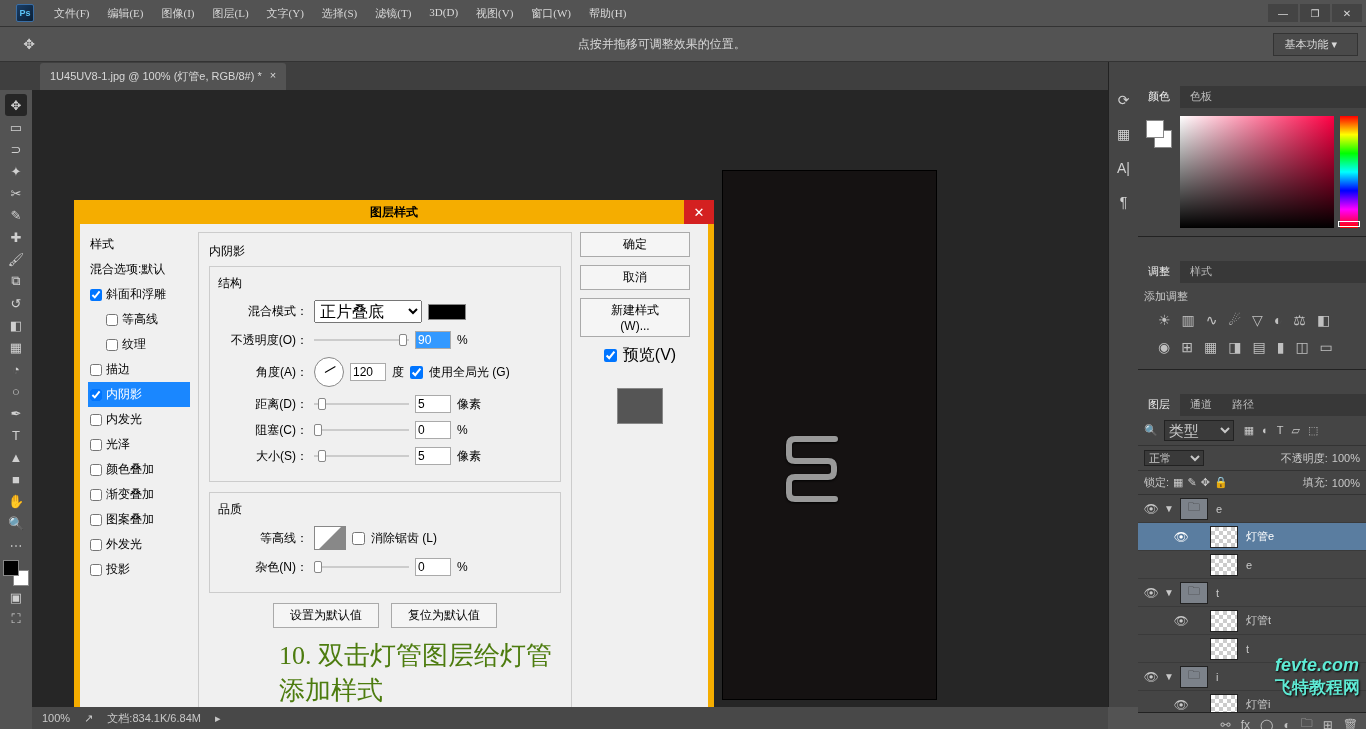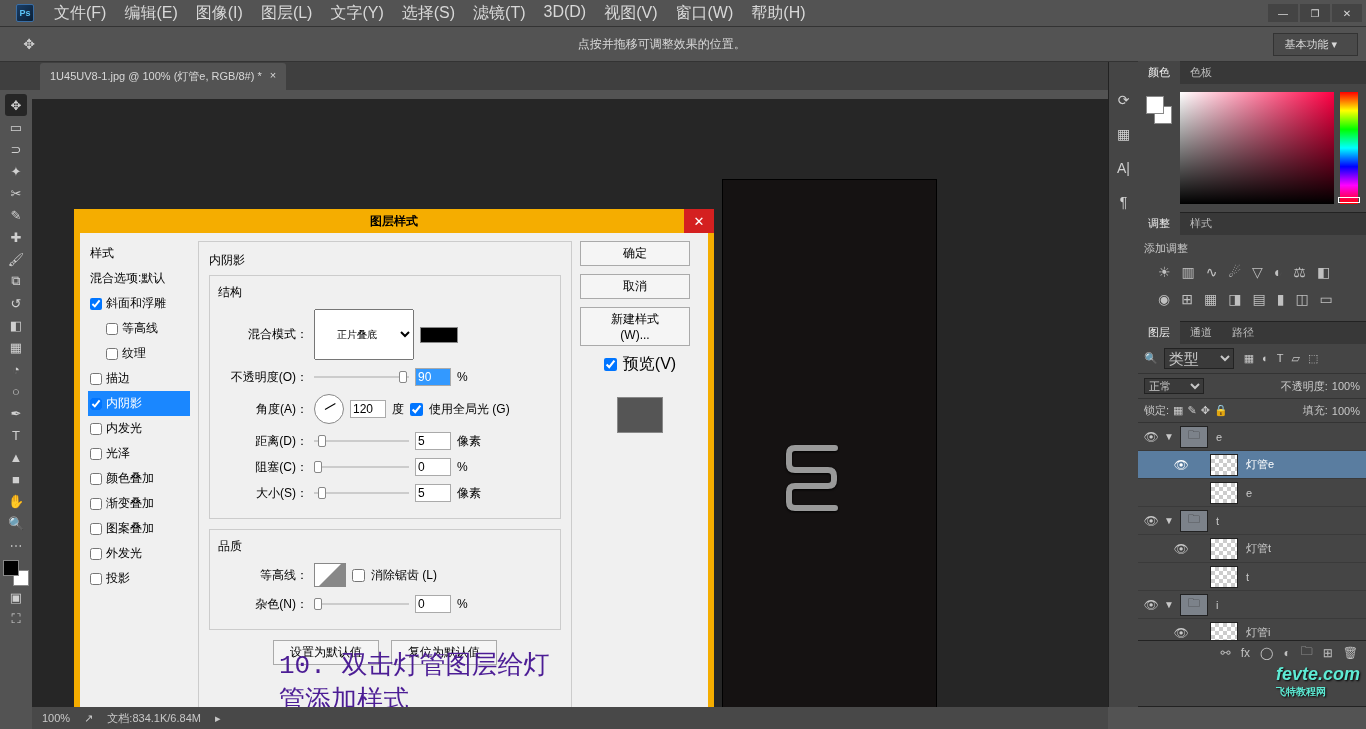--- a/index.html
+++ b/index.html
@@ -2,21 +2,21 @@
 <html><head>
 <meta charset="utf-8">
 <style>
 * { margin: 0; padding: 0; box-sizing: border-box; font-family: "Microsoft YaHei", Arial, sans-serif; }
 body { background: #535353; width: 1366px; height: 729px; overflow: hidden; position: relative; }
 
 
 .titlebar { height: 26px; background: #535353; display: flex; align-items: center; padding: 12px 4px; }
 .ps-icon { width: 18px; height: 18px; background: linear-gradient(135deg, #1a3e67, #0a1e33); border: 1px solid #3a6ea5; color: #5bc3f5; font-size: 9px; font-weight: bold; display: flex; align-items: center; justify-content: center; margin: 0 12px; border-radius: 2px; }
 .menu { display: flex; gap: 2px; }
-.menu-item { color: #d8d8d8; font-size: 16px; padding: 4px 8px; cursor: pointer; }
+.menu-item { color: #d8d8d8; font-size: 11px; padding: 4px 8px; cursor: pointer; font-family: Liberation Serif, serif; }
 .win-controls { margin-left: auto; display: flex; gap: 2px; }
 .win-btn { width: 30px; height: 18px; background: #444; color: #d8d8d8; display: flex; align-items: center; justify-content: center; font-size: 10px; cursor: pointer; }
 
 
 .options-bar { height: 36px; background: #535353; border-top: 1px solid #333; border-bottom: 1px solid #333; display: flex; align-items: center; padding: 0 8px; }
 .options-bar .tool-ind { width: 22px; height: 22px; margin: 0 10px; display: flex; align-items: center; justify-content: center; color: #ccc; font-size: 14px; }
 .center-msg { flex: 1; text-align: center; color: #d8d8d8; font-size: 12px; }
 .workspace-dd { background: #4a4a4a; border: 1px solid #333; color: #d8d8d8; font-size: 11px; padding: 3px 20px 3px 10px; position: relative; }
 
 
@@ -25,21 +25,21 @@
 
 
 .main { display: flex; height: calc(729px - 26px - 36px - 28px - 22px); }
 .toolbox { width: 32px; background: #535353; display: flex; flex-direction: column; align-items: center; padding-top: 4px; gap: 0; }
 .toolbox .tool { width: 22px; height: 22px; color: #d0d0d0; display: flex; align-items: center; justify-content: center; font-size: 13px; cursor: pointer; }
 .toolbox .tool.active { background: #262626; border-radius: 3px; }
 .fg-bg { position: relative; width: 26px; height: 26px; margin-top: 4px; }
 .fg-sw { position: absolute; top: 0; left: 0; width: 16px; height: 16px; background: #000; border: 1px solid #888; }
 .bg-sw { position: absolute; bottom: 0; right: 0; width: 16px; height: 16px; background: #fff; border: 1px solid #888; }
 
-.canvas-area { flex: 1; background: #262626; position: relative; margin-top: 9px; }
+.canvas-area { flex: 1; background: #262626; position: relative; }
 .canvas { position: absolute; left: 690px; top: 80px; width: 215px; height: 530px; background: #151212; border: 1px solid #000; }
 .neon-e { position: absolute; top: 260px; left: 60px; width: 65px; height: 75px; }
 .neon-e svg { stroke: #999; stroke-width: 6; fill: none; stroke-linecap: round; filter: drop-shadow(0 1px 1px #000); }
 
 
 .dialog { position: absolute; left: 42px; top: 110px; width: 640px; height: 537px; background: #f5ad00; }
 .dlg-titlebar { height: 24px; background: #f5ad00; display: flex; align-items: center; position: relative; }
 .dlg-title { flex: 1; text-align: center; color: #000; font-size: 12px; font-weight: bold; }
 .dlg-close { position: absolute; right: 0; top: 0; width: 30px; height: 24px; background: #d42020; color: #fff; display: flex; align-items: center; justify-content: center; font-size: 13px; cursor: pointer; }
 .dlg-inner { position: absolute; left: 6px; top: 24px; right: 6px; bottom: 6px; background: #f0f0f0; display: flex; padding: 8px; gap: 8px; }
@@ -49,47 +49,47 @@
 .style-item { font-size: 12px; padding: 4px 2px; display: flex; align-items: center; gap: 4px; cursor: pointer; }
 .style-item.selected { background: #1a87ff; color: #fff; }
 .style-item input[type=checkbox] { width: 12px; height: 12px; }
 
 .style-body { flex: 1; border: 1px solid #ccc; padding: 10px; background: #f0f0f0; font-size: 12px; position: relative; }
 .style-section-title { font-size: 12px; margin-bottom: 6px; }
 .fieldset { border: 1px solid #ccc; padding: 8px; margin-bottom: 10px; }
 .fieldset-title { font-size: 12px; margin-bottom: 8px; }
 .row { display: flex; align-items: center; gap: 6px; margin-bottom: 8px; }
 .row .lbl { width: 90px; text-align: right; font-size: 12px; }
-.row select { font-size: 10px; padding: 18px; width: 100px; }
+.row select { font-size: 16px; padding: 1px; width: 108px; }
 .row .color-sw { width: 38px; height: 16px; background: #000; border: 1px solid #888; }
 .row .slider { flex: 0 0 95px; height: 14px; position: relative; }
 .row .slider::before { content: ''; position: absolute; top: 6px; left: 0; right: 0; height: 2px; background: #ccc; }
 .row .slider .thumb { position: absolute; top: 1px; width: 8px; height: 12px; background: #fff; border: 1px solid #888; border-radius: 2px; }
 .row .num { width: 36px; font-size: 12px; padding: 1px 2px; border: 1px solid #aaa; background: #fff; }
 .row .num.hl { background: #3399ff; color: #fff; }
 .row .unit { font-size: 12px; }
 .angle-dial { width: 30px; height: 30px; border: 1px solid #888; border-radius: 50%; position: relative; background: #fff; }
 .angle-dial::after { content: ''; position: absolute; top: 14px; left: 10px; width: 12px; height: 1px; background: #000; transform-origin: left; transform: rotate(-30deg); }
 .contour-sw { width: 32px; height: 24px; border: 1px solid #888; background: linear-gradient(135deg, #fff 49%, #888 51%); }
 .btn-row { display: flex; gap: 12px; margin-top: 10px; justify-content: center; }
 .ps-btn { padding: 3px 16px; font-size: 12px; background: #f5f5f5; border: 1px solid #aaa; cursor: pointer; }
 
-.red-text { position: absolute; bottom: 14px; left: 80px; color: #4c1d95; font-size: 26px; font-family: Liberation Mono, monospace; }
+.red-text { position: absolute; bottom: 14px; left: 80px; color: #4d7c0f; font-size: 26px; font-family: Liberation Serif, serif; }
 
 .dlg-right { width: 120px; display: flex; flex-direction: column; gap: 8px; }
 .dlg-right .ps-btn { width: 110px; }
 .preview-sw { width: 46px; height: 36px; border: 1px solid #888; background: #555; margin: 6px auto; }
 
 
 .right-docks { position: absolute; right: 0; top: 62px; bottom: 22px; display: flex; }
 .icon-strip { width: 30px; background: #454545; border-left: 1px solid #222; display: flex; flex-direction: column; align-items: center; padding-top: 30px; gap: 18px; }
 .icon-strip span { color: #d0d0d0; font-size: 14px; cursor: pointer; }
 .panel-col { width: 228px; background: #454545; display: flex; flex-direction: column; }
 
-.panel { border-bottom: 1px solid #222; }
+.panel { border-bottom: 1px solid #222; margin-top: 24px; }
 .panel-tabs { display: flex; background: #383838; height: 22px; align-items: flex-end; }
 .panel-tab { font-size: 11px; color: #bbb; padding: 4px 10px; cursor: pointer; }
 .panel-tab.active { background: #454545; color: #eee; }
 
 .color-panel-body { padding: 8px; display: flex; gap: 6px; }
 .big-picker { flex: 1; height: 112px; background: linear-gradient(to bottom, rgba(0,0,0,0) 0%, #000 100%), linear-gradient(to right, #fff 0%, #ff0044 100%); position: relative; }
 .hue-strip { width: 18px; height: 112px; background: linear-gradient(red,yellow,lime,cyan,blue,magenta,red); position: relative; }
 .hue-strip::after { content: ''; position: absolute; bottom: 1px; left: -2px; right: -2px; height: 4px; border: 1px solid #fff; }
 .fgbg-mini { width: 28px; position: relative; }
 .fgbg-mini .a { width: 18px; height: 18px; background: #fff; border: 1px solid #888; position: absolute; top: 4px; left: 0; }
@@ -115,21 +115,21 @@
 .layer-item .thumb.folder { background: #7c828a; display:flex; align-items:center; justify-content:center; color:#333; font-size:12px; }
 .layer-item .name { flex: 1; font-size: 11px; padding-left: 4px; }
 .indent-2 { padding-left: 34px; }
 .layer-footer { height: 24px; border-top: 1px solid #222; display: flex; align-items: center; justify-content: flex-end; gap: 10px; padding: 0 8px; }
 .layer-footer span { color: #c0c0c0; font-size: 12px; cursor: pointer; }
 
 
 .status-bar { position: absolute; bottom: 0; left: 32px; right: 258px; height: 22px; background: #484848; color: #c8c8c8; font-size: 11px; display: flex; align-items: center; gap: 14px; padding: 0 10px; }
 
 .watermark { position: absolute; right: 6px; bottom: 30px; color: #5eead4; font-size: 18px; font-weight: bold; font-style: italic; text-shadow: 1px 1px 2px #000; }
-.watermark .sub { font-size: 10px; display: block; text-align: left; font-style: normal; }
+.watermark .sub { font-size: 17px; display: block; text-align: left; font-style: normal; }
 </style>
 </head>
 <body>
 
 <div class="titlebar">
   <div class="ps-icon">Ps</div>
   <div class="menu">
     <div class="menu-item">文件(F)</div>
     <div class="menu-item">编辑(E)</div>
     <div class="menu-item">图像(I)</div>

